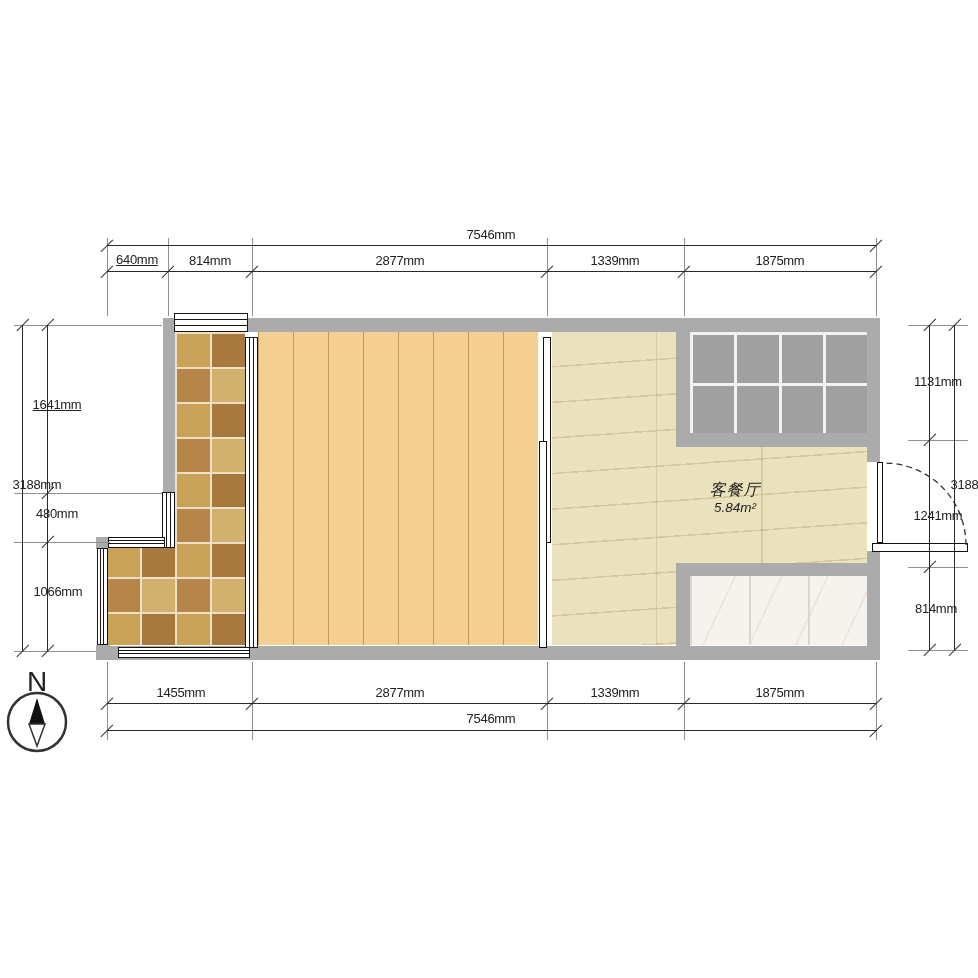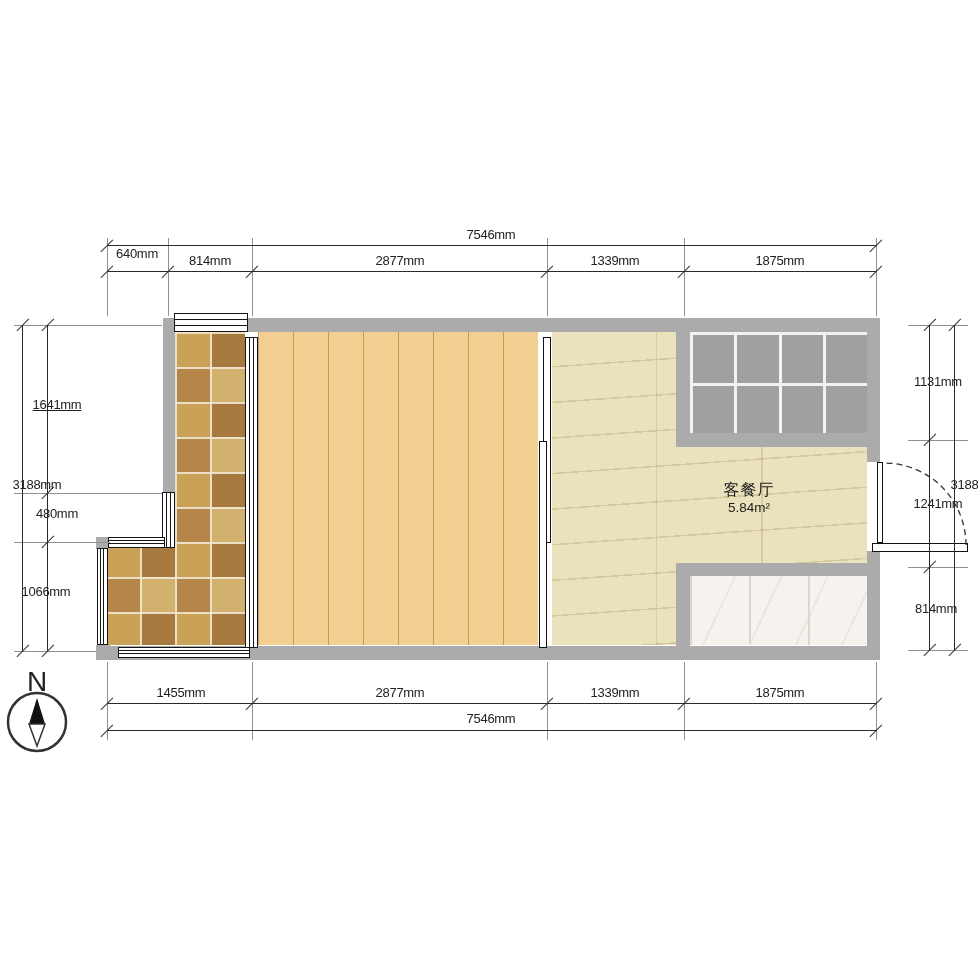--- a/index.html
+++ b/index.html
@@ -85,21 +85,21 @@
 
   <div class="panel" style="left:543px;top:337px;width:8px;height:206px;"></div>
   <div class="panel" style="left:539px;top:441px;width:8px;height:207px;"></div>
 
   <div class="panel" style="left:877px;top:462px;width:6px;height:81px;"></div>
   <div class="panel" style="left:872px;top:543px;width:96px;height:9px;"></div>
   <svg style="left:0;top:0;pointer-events:none;" width="978" height="978" viewBox="0 0 978 978">
     <path d="M 966 545 A 82 82 0 0 0 884 463" fill="none" stroke="#333" stroke-width="1.3" stroke-dasharray="6 4"></path>
   </svg>
 
-  <div class="room" style="left:694px;top:480px;">
+  <div class="room" style="left:680px;top:480px;font-style:italic;">
     <div class="nm">客餐厅</div>
     <div class="ar">5.84m²</div>
   </div>
 
   <div class="extv" style="left:107px;top:238px;height:78px;"></div>
   <div class="extv" style="left:168px;top:238px;height:78px;"></div>
   <div class="extv" style="left:252px;top:238px;height:78px;"></div>
   <div class="extv" style="left:547px;top:238px;height:78px;"></div>
   <div class="extv" style="left:684px;top:238px;height:78px;"></div>
   <div class="extv" style="left:876px;top:238px;height:78px;"></div>
@@ -148,36 +148,36 @@
   <div class="tick" style="left:23px;top:325px;"></div>
   <div class="tick" style="left:23px;top:651px;"></div>
   <div class="tick" style="left:930px;top:325px;"></div>
   <div class="tick" style="left:930px;top:440px;"></div>
   <div class="tick" style="left:930px;top:567px;"></div>
   <div class="tick" style="left:930px;top:650px;"></div>
   <div class="tick" style="left:955px;top:325px;"></div>
   <div class="tick" style="left:955px;top:650px;"></div>
 
   <div class="dim" style="left:451px;top:227px;">7546mm</div>
-  <div class="dim" style="left:97px;top:246px;">640mm</div>
+  <div class="dim" style="left:97px;top:252px;text-decoration:underline;">640mm</div>
   <div class="dim" style="left:170px;top:253px;">814mm</div>
   <div class="dim" style="left:360px;top:253px;">2877mm</div>
   <div class="dim" style="left:575px;top:253px;">1339mm</div>
   <div class="dim" style="left:740px;top:253px;">1875mm</div>
   <div class="dim" style="left:141px;top:685px;">1455mm</div>
   <div class="dim" style="left:360px;top:685px;">2877mm</div>
   <div class="dim" style="left:575px;top:685px;">1339mm</div>
   <div class="dim" style="left:740px;top:685px;">1875mm</div>
   <div class="dim" style="left:451px;top:711px;">7546mm</div>
   <div class="dim" style="left:17px;top:397px;text-decoration:underline;">1641mm</div>
   <div class="dim" style="left:17px;top:506px;">480mm</div>
-  <div class="dim" style="left:6px;top:584px;">1066mm</div>
+  <div class="dim" style="left:18px;top:584px;">1066mm</div>
   <div class="dim" style="left:-3px;top:477px;">3188mm</div>
   <div class="dim" style="left:898px;top:374px;">1131mm</div>
-  <div class="dim" style="left:898px;top:496px;">1241mm</div>
+  <div class="dim" style="left:898px;top:508px;">1241mm</div>
   <div class="dim" style="left:896px;top:601px;">814mm</div>
   <div class="dim" style="left:935px;top:477px;">3188mm</div>
 
   <svg style="left:6px;top:660px;" width="70" height="100" viewBox="0 0 70 100">
     <text x="31" y="31" text-anchor="middle" font-size="28" font-family="Liberation Sans, DejaVu Sans, sans-serif" fill="#222">N</text>
     <circle cx="31" cy="62" r="29" fill="none" stroke="#333" stroke-width="2.5"></circle>
     <polygon points="31,38 23,64 39,64" fill="#111"></polygon>
     <polygon points="23,64 31,86 39,64" fill="#fff" stroke="#333" stroke-width="1.5"></polygon>
   </svg>
 

